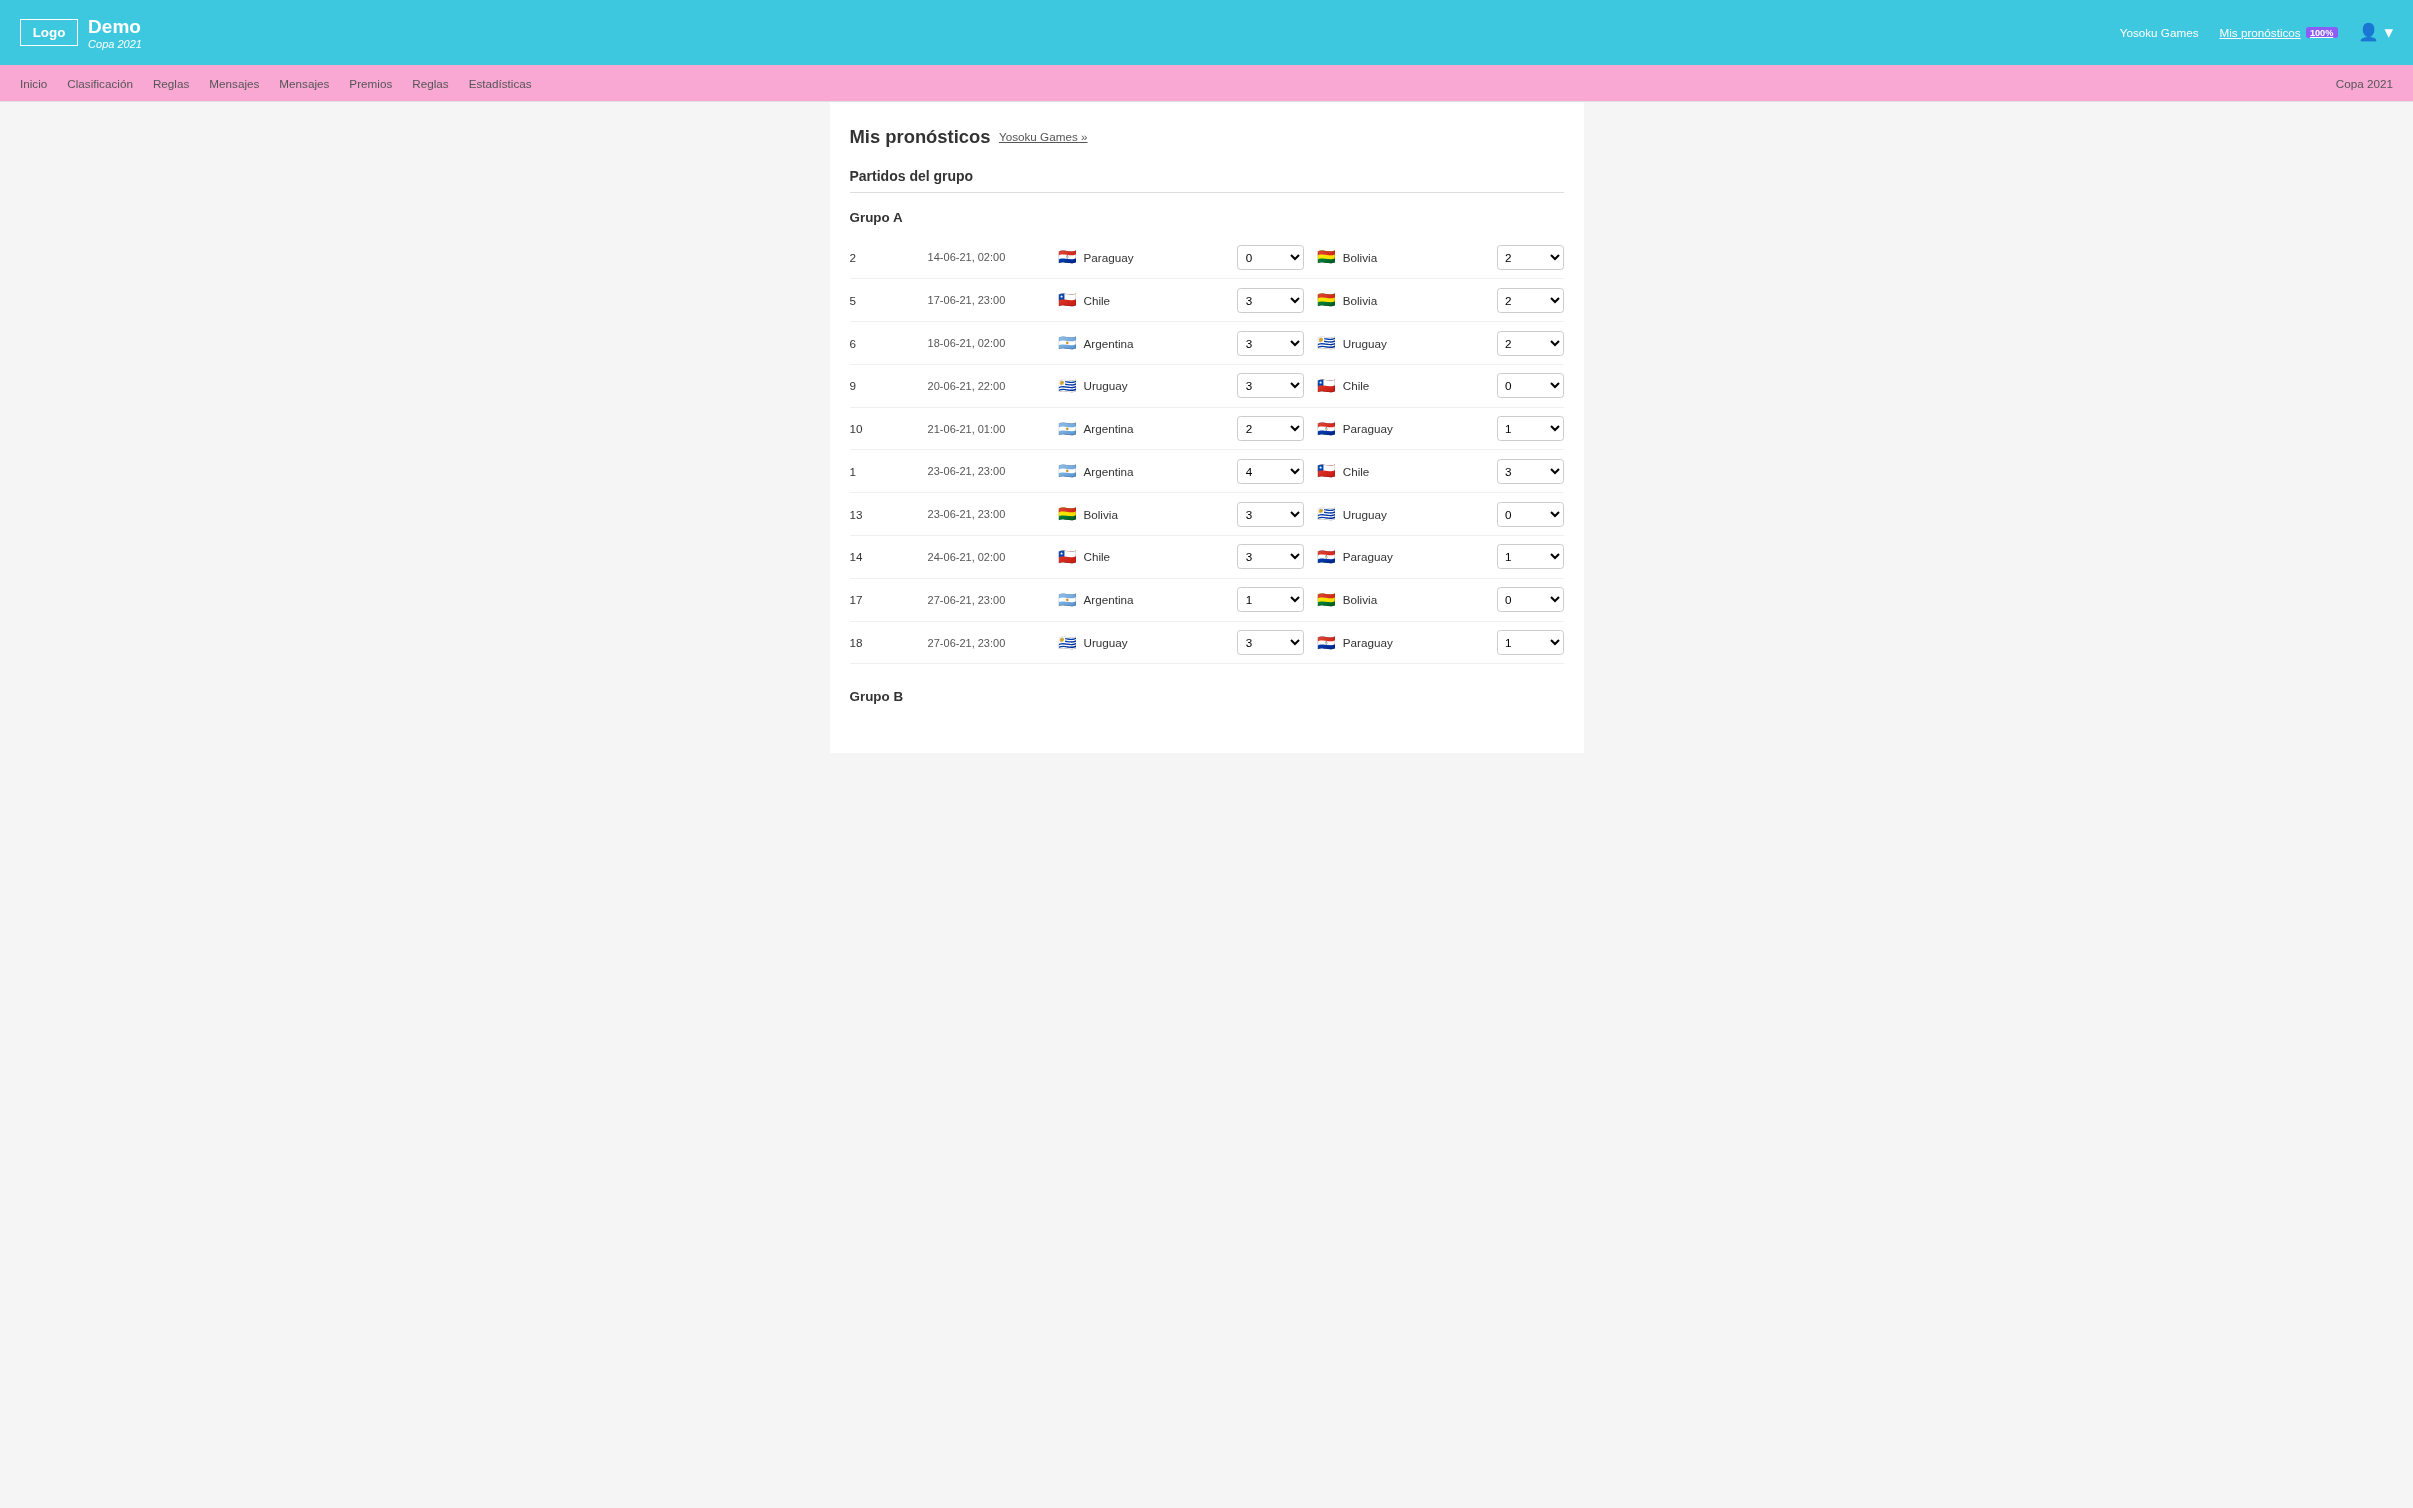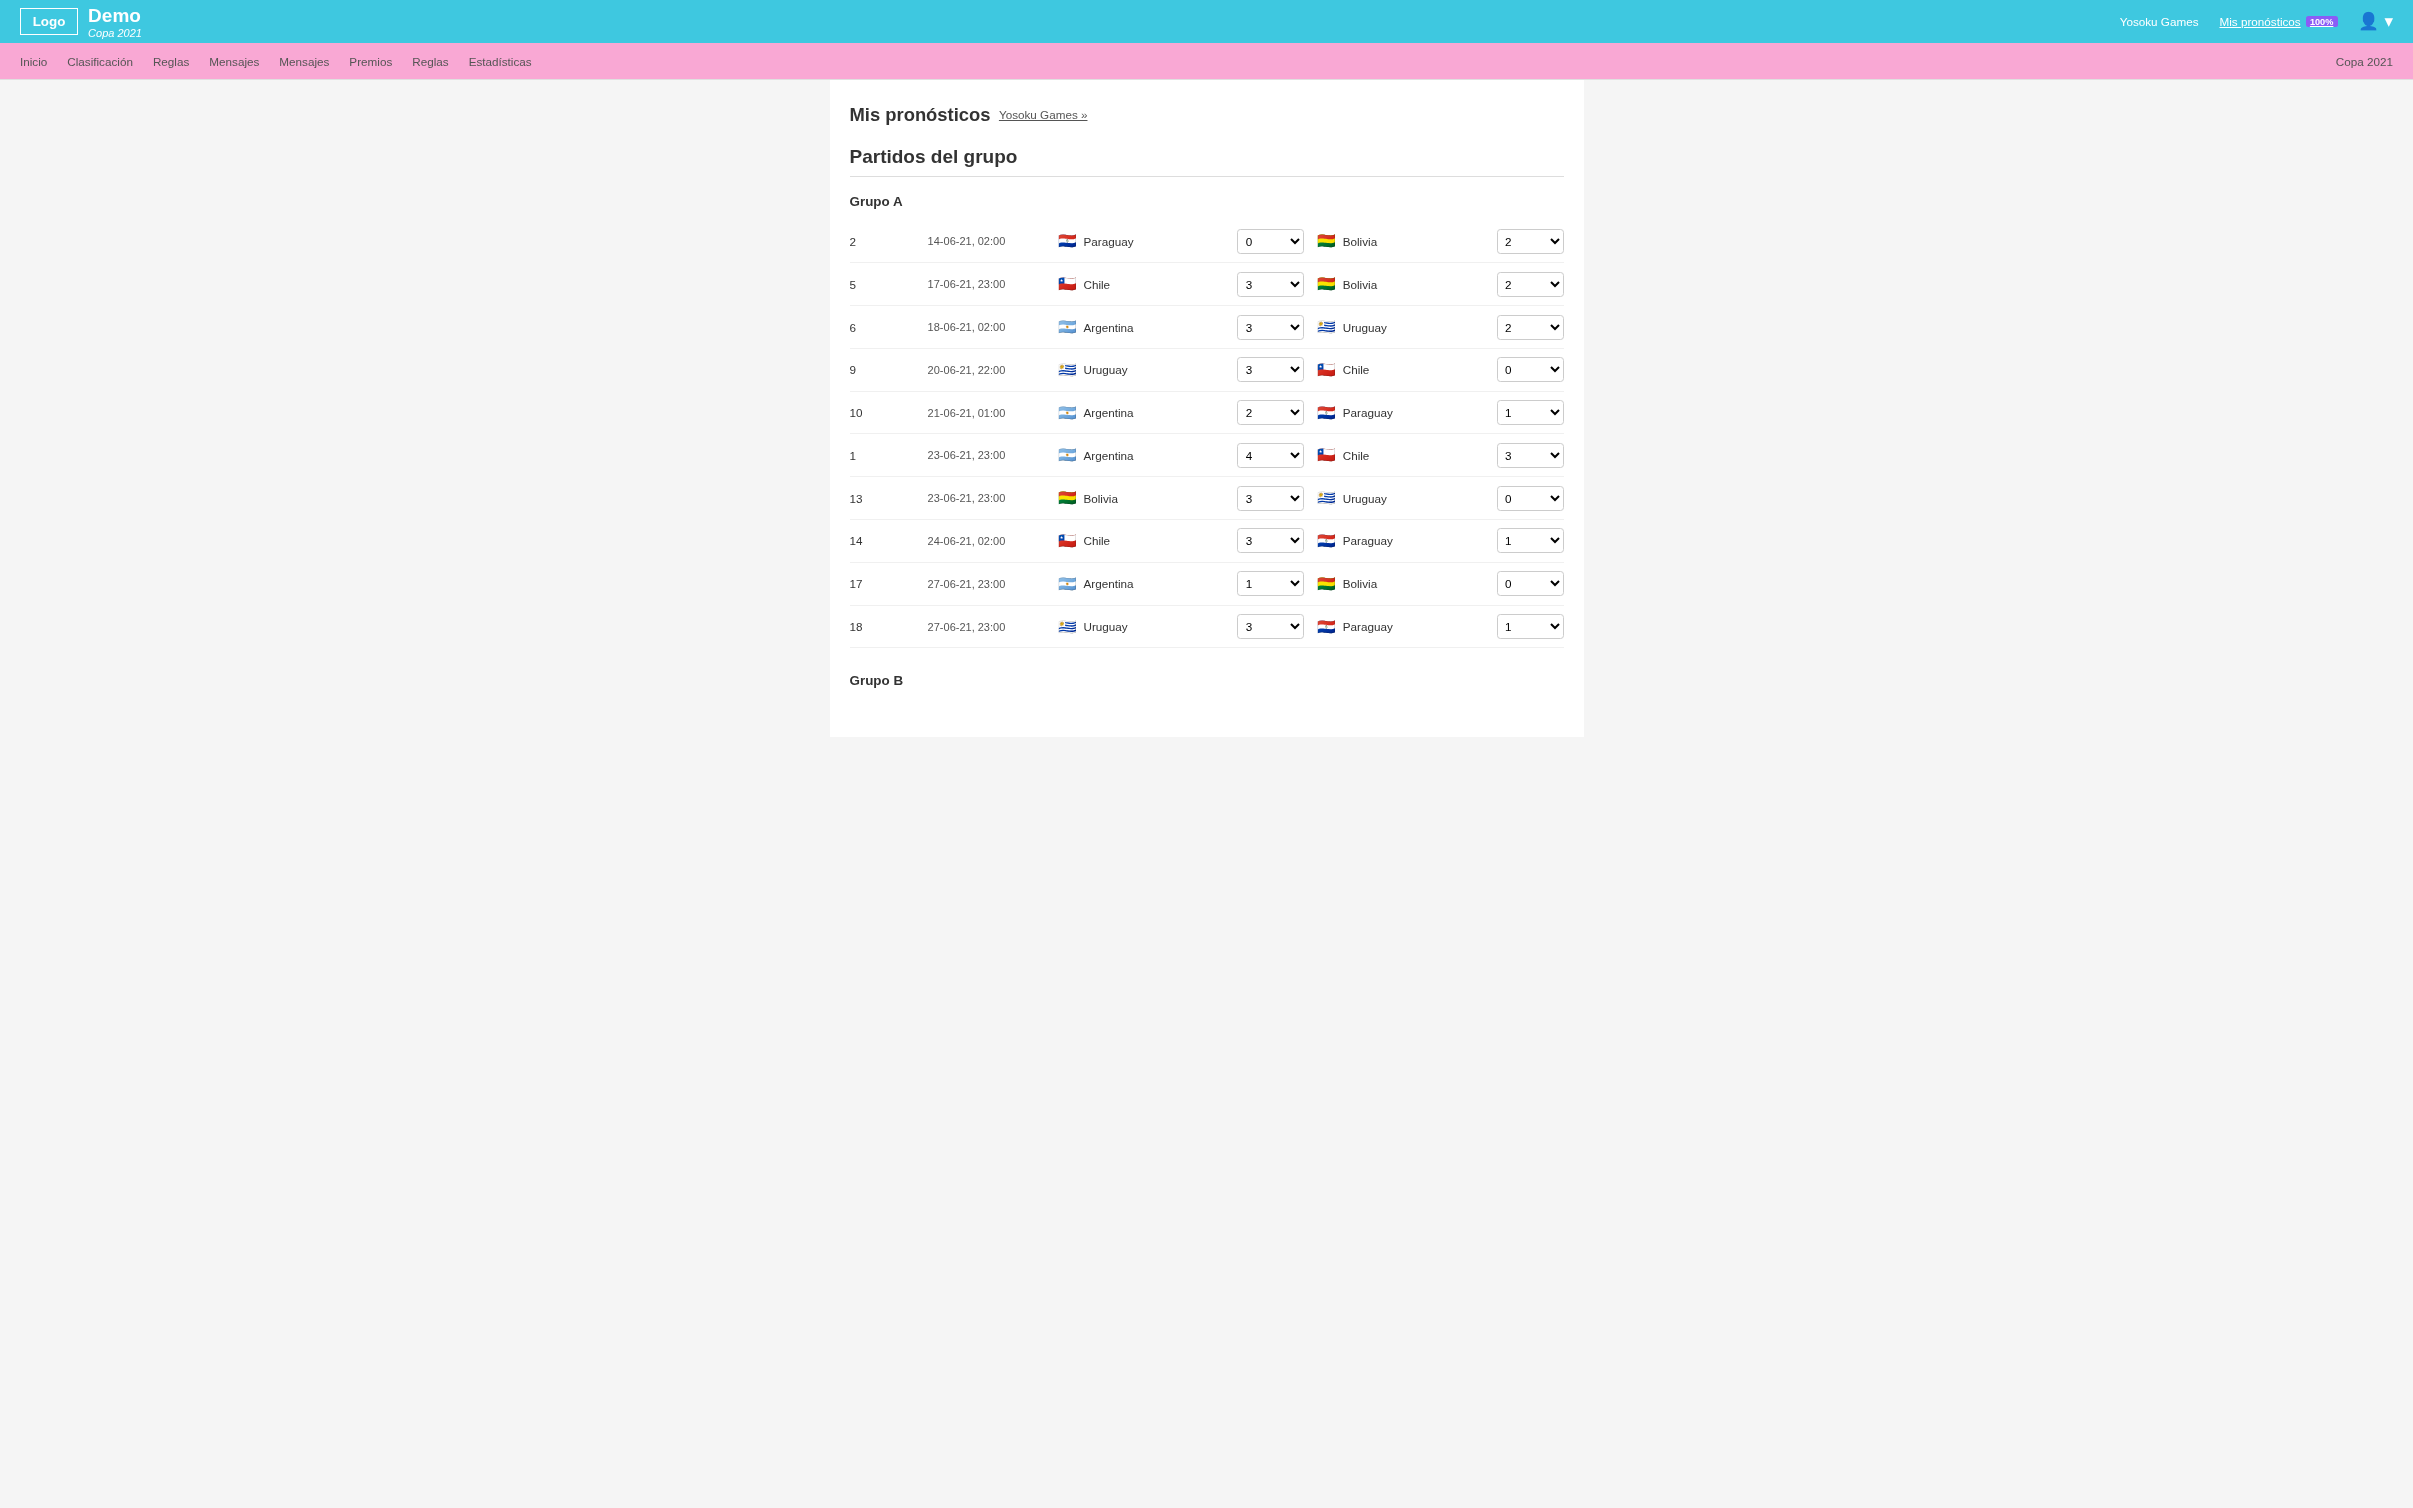--- a/index.html
+++ b/index.html
@@ -4,21 +4,21 @@
   <style>
     * { box-sizing: border-box; margin: 0; padding: 0; }
     body { font-family: -apple-system, BlinkMacSystemFont, 'Segoe UI', Arial, sans-serif; font-size: 11.7px; background: #f5f5f5; color: #333; }
 
     
     .header {
       background: #3ec8e0;
       display: flex;
       align-items: center;
       padding: 16px 20px;
-      height: 43px;
+      height: 65px;
       justify-content: space-between;
     }
     .header-left { display: flex; align-items: center; gap: 10px; }
     .logo-box {
       border: 1.7px solid white;
       color: white;
       font-weight: bold;
       font-size: 13.4px;
       padding: 5px 11.7px;
     }
@@ -45,21 +45,21 @@
     .nav-links a { color: #555; text-decoration: none; font-size: 11.7px; }
     .nav-right { color: #555; font-size: 11.7px; }
 
     
     .main { max-width: 754px; margin: 0 auto; padding: 23.5px 20px; background: white; }
 
     .page-title-row { display: flex; align-items: center; gap: 8.4px; margin-bottom: 20px; }
     .page-title { font-size: 18.4px; font-weight: bold; }
     .games-link { color: #555; font-size: 11.7px; }
 
-    .section-header { font-size: 19px; font-weight: bold; border-bottom: 0.8px solid #ddd; padding-bottom: 8.4px; margin-bottom: 17px; }
+    .section-header { font-size: 14px; font-weight: bold; border-bottom: 0.8px solid #ddd; padding-bottom: 8.4px; margin-bottom: 17px; }
 
     .group-title { font-size: 13.4px; font-weight: bold; margin-bottom: 11.7px; }
 
     .match-row {
       display: flex;
       align-items: center;
       padding: 8.4px 0;
       border-bottom: 0.8px solid #f0f0f0;
       gap: 0;
     }

